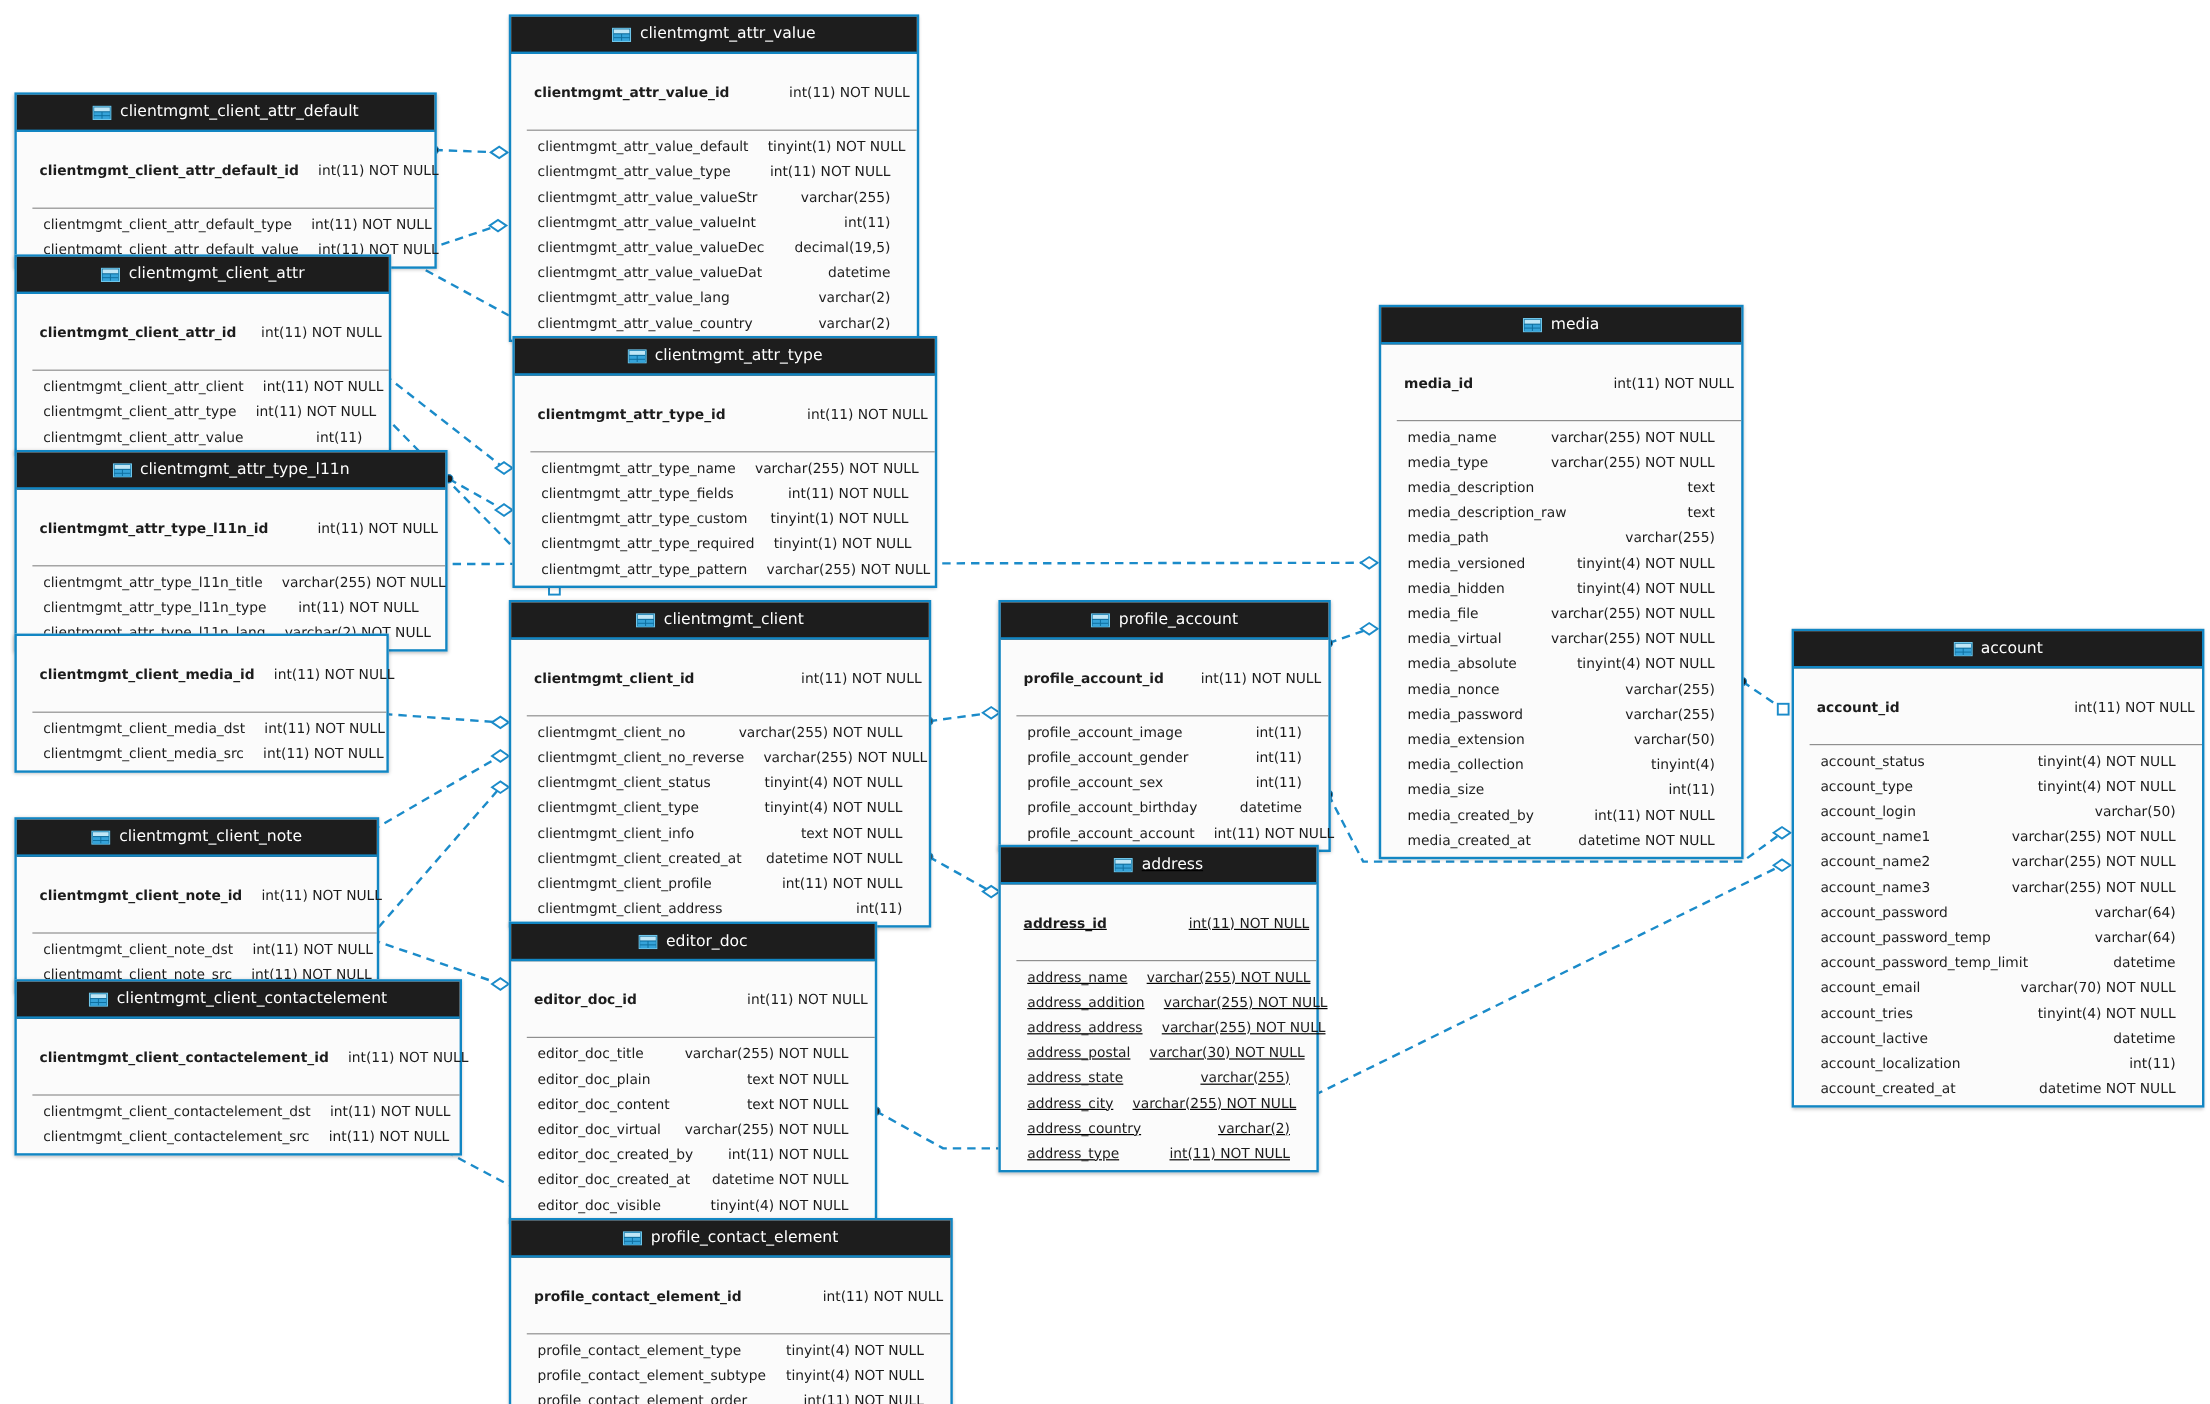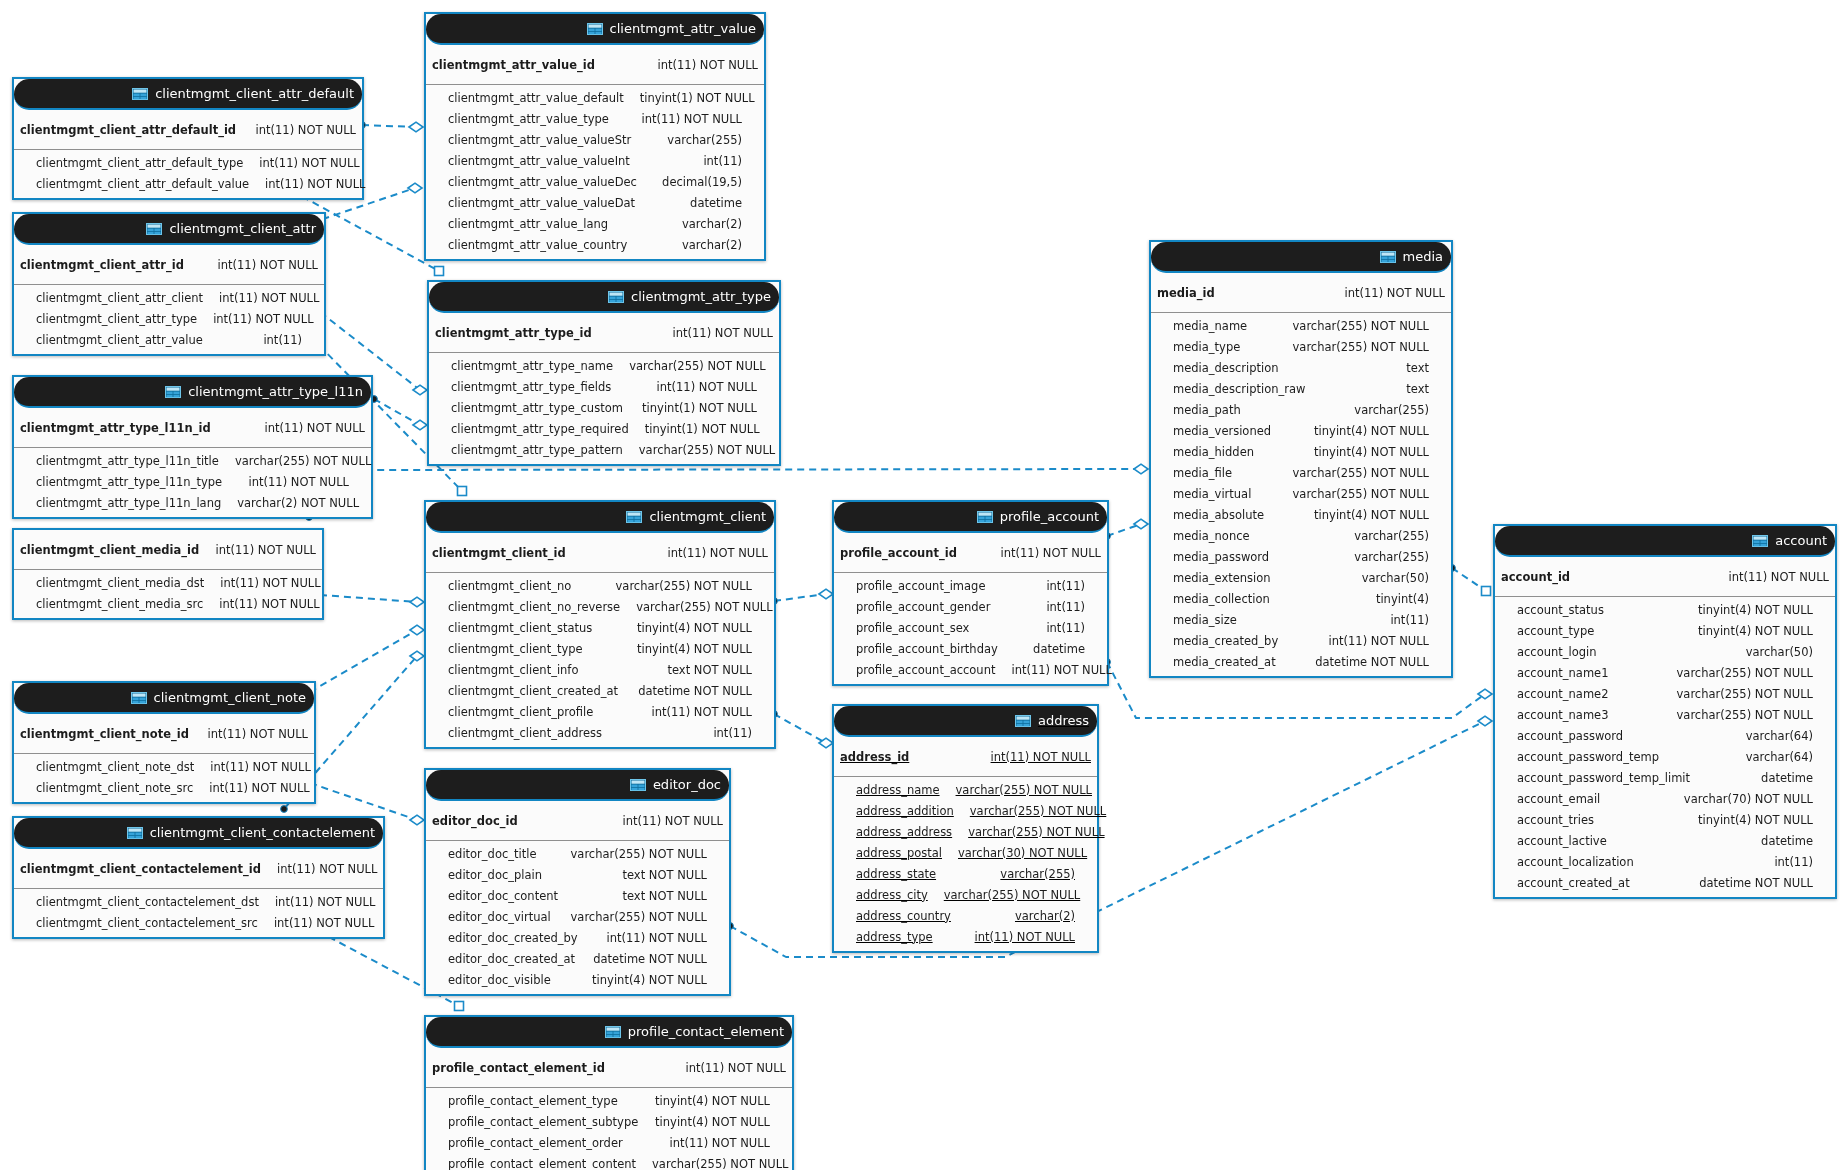--- a/index.html
+++ b/index.html
@@ -1,22 +1,22 @@
 <!DOCTYPE html>
 <html><head>
 <meta charset="utf-8">
 <style>
   html,body{margin:0;padding:0;background:#ffffff;font-family:"DejaVu Sans","Liberation Sans",sans-serif;}
   #canvas{position:relative;width:1842px;height:1170px;background:#ffffff;overflow:hidden;}
   #wires{position:absolute;left:0;top:0;z-index:1;pointer-events:none;}
   .db-table{position:absolute;background:#fbfbfb;border:2px solid #1286c3;z-index:2;box-shadow:0 1px 3px rgba(0,0,0,.28);}
-  .db-table-header{background:#1d1d1d;color:#ffffff;display:flex;align-items:center;justify-content:flex-end;gap:7px;
-      font-size:13px;height:29px;border-bottom:2px solid #1286c3;padding:0 8px;white-space:nowrap;border-radius:15px;}
+  .db-table-header{background:#1d1d1d;color:#ffffff;display:flex;align-items:center;justify-content:center;gap:7px;
+      font-size:13px;height:29px;border-bottom:2px solid #1286c3;padding:0 8px;white-space:nowrap;}
   .tbl-icon{display:inline-flex;flex:0 0 auto;}
-  .pk-section{border-bottom:1px solid #8f8f8f;padding:7px 0;}
+  .pk-section{border-bottom:1px solid #8f8f8f;padding:19px 0;margin-left:13px;}
   .pk-section .row{height:25px;}
   .pk-section .col-name{font-weight:bold;}
   .cols-section{padding:2px 16px 4px;}
   .row{display:flex;align-items:center;justify-content:space-between;height:21px;padding:0 6px;
       font-size:11.5px;color:#1c1c1c;white-space:nowrap;}
   .col-name{margin-right:16px;}
   .col-type{margin-left:auto;}
 </style>
 </head>
 <body>
@@ -629,21 +629,21 @@
         <div class="row">
           <span class="col-name">address_country</span>
           <span class="col-type">varchar(2)</span>
         </div>
         <div class="row">
           <span class="col-name">address_type</span>
           <span class="col-type">int(11) NOT NULL</span>
         </div>
       </div>
     </div>
-    <div class="db-table" style="left: 1149px; top: 240px; width: 300px;">
+    <div class="db-table" style="left: 1149px; top: 254px; width: 300px;">
       <div class="db-table-header">
         <span class="tbl-icon">
           <svg width="16" height="12" viewBox="0 0 16 12">
             <rect x="0.5" y="0.5" width="15" height="11" fill="#0e6e9e" stroke="#6fc6ea"></rect>
             <rect x="1.5" y="1.5" width="13" height="3.2" fill="#bfe6f6"></rect>
             <rect x="1.5" y="5.6" width="6.1" height="2.4" fill="#35a3d9"></rect>
             <rect x="8.4" y="5.6" width="6.1" height="2.4" fill="#35a3d9"></rect>
             <rect x="1.5" y="8.8" width="6.1" height="2.4" fill="#35a3d9"></rect>
             <rect x="8.4" y="8.8" width="6.1" height="2.4" fill="#35a3d9"></rect>
           </svg>

